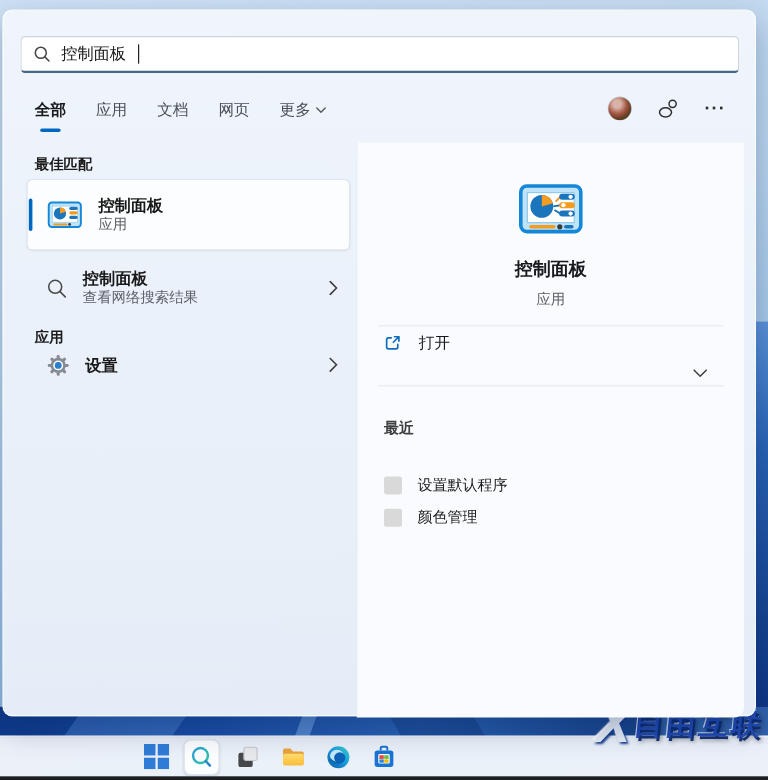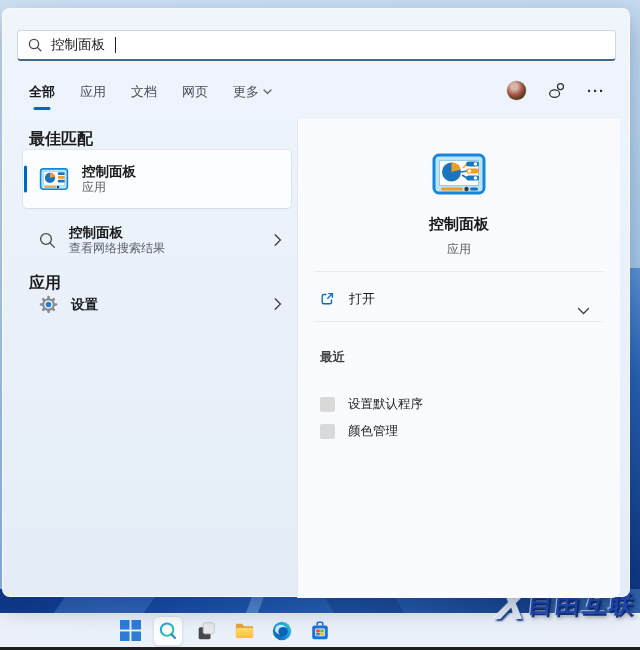--- a/index.html
+++ b/index.html
@@ -49,21 +49,21 @@
   .tab.active::after { content:""; position:absolute; left:50%; transform:translateX(-50%);
     bottom:-9px; width:17px; height:3px; border-radius:2px; background:#0067c0; }
 
   .hdr-icons { position:absolute; right:24px; top:72px; display:flex; align-items:center; gap:21px; }
   .avatar { width:19px; height:19px; border-radius:50%;
     background:radial-gradient(circle at 38% 30%, #d8b3a8 0 18%, #a85a48 45%, #7c2f27 75%, #561d18 100%);
     box-shadow:inset -2px -2px 3px rgba(40,80,20,.45), 0 0 0 .5px rgba(0,0,0,.2); }
   .dots { font-size:15px; font-weight:bold; color:#2c2c2c; letter-spacing:1px; line-height:10px; }
 
   
-  .sec-label { position:absolute; font-size:16px; font-weight:bold; color:#1b1b1b; }
+  .sec-label { position:absolute; font-size:12px; font-weight:bold; color:#1b1b1b; }
   .lbl-best { left:26px; top:120px; }
   .lbl-apps { left:26px; top:264px; }
 
   .best-card { position:absolute; left:20px; top:141px; width:268px; height:58px; background:#fbfdff;
     border-radius:4px; box-shadow:0 0 0 1px rgba(120,140,160,.10), 0 1px 2px rgba(0,0,0,.05);
     display:flex; align-items:center; padding-left:16px; gap:13px; }
   .accent { position:absolute; left:1px; top:50%; transform:translateY(-50%);
     width:3px; height:27px; border-radius:2px; background:#0067c0; }
   .item-title { font-size:13.5px; font-weight:bold; color:#191919; line-height:17px; }
   .item-sub { font-size:12px; color:#5d6166; line-height:15px; }
@@ -74,21 +74,21 @@
   .row-set { top:277px; height:36px; }
   .row .chev { position:absolute; right:9px; top:50%; transform:translateY(-50%); }
 
   
   .rp-icon { position:absolute; left:50%; transform:translateX(-50%); top:27px; }
   .rp-title { position:absolute; left:0; right:0; top:96px; text-align:center;
     font-size:15px; font-weight:600; color:#17191c; }
   .rp-sub { position:absolute; left:0; right:0; top:122px; text-align:center; font-size:12px; color:#5d6166; }
   .divider { position:absolute; left:17px; right:17px; height:1px; background:#e8eaed; }
   .div1 { top:152px; } .div2 { top:202px; }
-  .open-row { position:absolute; left:21px; top:165px; height:30px; display:flex; align-items:center; gap:14px;
+  .open-row { position:absolute; left:21px; top:152px; height:30px; display:flex; align-items:center; gap:14px;
     font-size:13px; color:#17191c; }
   .rp-chev-down { position:absolute; right:30px; top:188px; }
   .rp-recent-lbl { position:absolute; left:22px; top:230px; font-size:12.5px; font-weight:bold; color:#404040; }
   .recent-row { position:absolute; left:22px; height:22px; display:flex; align-items:center; gap:13px;
     font-size:12.5px; color:#1f1f1f;margin-top:16px; }
   .rec0 { top:258px; } .rec1 { top:285px; }
   .ph-square { width:15px; height:15px; border-radius:2px; background:#d9d9d9; }
 
   
   .taskbar { position:absolute; left:0; top:613px; width:640px; height:34px; z-index:2;

